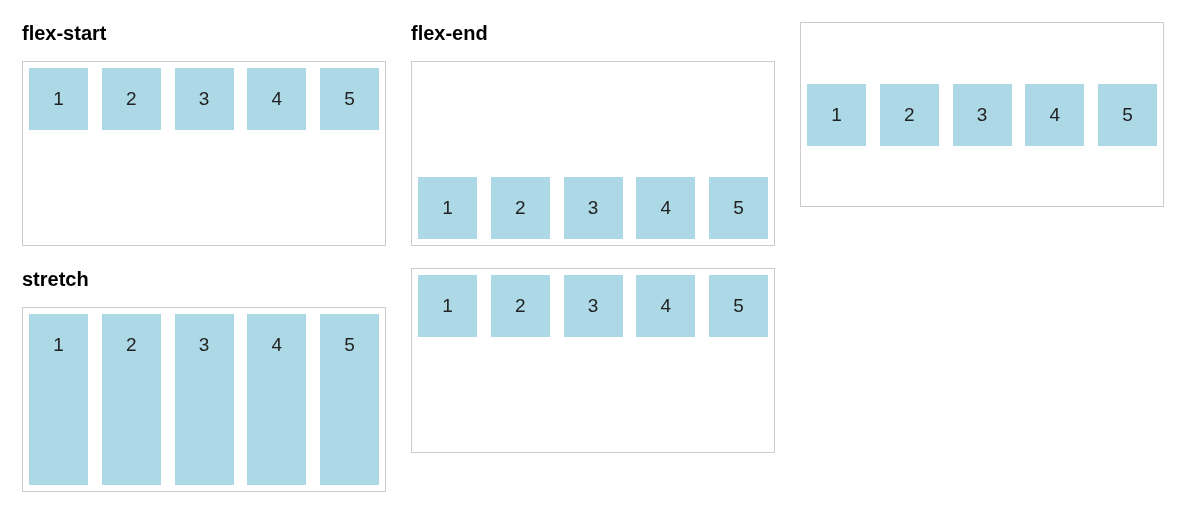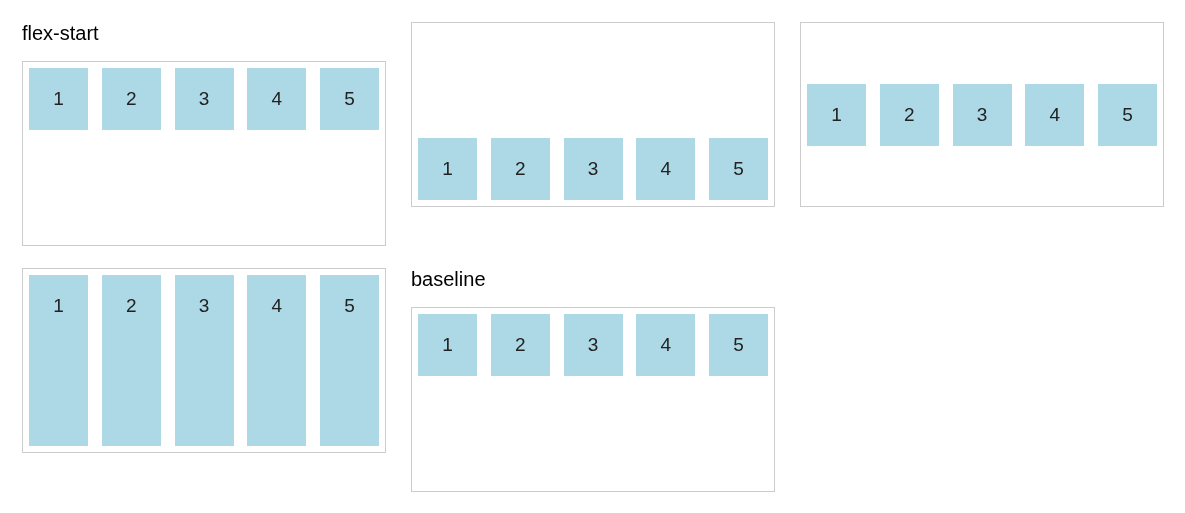--- a/index.html
+++ b/index.html
@@ -20,21 +20,21 @@
     column-gap: 25px;
     align-items: flex-start;
   }
   .panel {
     width: 364px;
     margin-bottom: 22px;
   }
   .panel-title {
     font-size: 20px;
     line-height: 23px;
-    font-weight: 400;
+    font-weight: 700;
     color: #000000;
     margin: 0 0 16px 0;
   }
   .flex-container {
     height: 185px;
     border: 1px solid #cccccc;
     background: #ffffff;
     padding: 6px;
     display: flex;
     flex-direction: row;
@@ -63,20 +63,21 @@
 
   <div class="flex-item">3</div>
 
   <div class="flex-item">4</div>
 
   <div class="flex-item">5</div>
 </div>
   </section>
 
   <section class="panel">
+    <h2 class="panel-title">flex-end</h2>
     <div class="flex-container" style="align-items: flex-end;">
   <div class="flex-item">1</div>
 
   <div class="flex-item">2</div>
 
   <div class="flex-item">3</div>
 
   <div class="flex-item">4</div>
 
   <div class="flex-item">5</div>
@@ -91,35 +92,35 @@
 
   <div class="flex-item">3</div>
 
   <div class="flex-item">4</div>
 
   <div class="flex-item">5</div>
 </div>
   </section>
 
   <section class="panel">
+    <h2 class="panel-title">stretch</h2>
     <div class="flex-container" style="align-items: stretch;">
   <div class="flex-item">1</div>
 
   <div class="flex-item">2</div>
 
   <div class="flex-item">3</div>
 
   <div class="flex-item">4</div>
 
   <div class="flex-item">5</div>
 </div>
   </section>
 
   <section class="panel">
-    <h2 class="panel-title">baseline</h2>
     <div class="flex-container" style="align-items: baseline;">
   <div class="flex-item">1</div>
 
   <div class="flex-item">2</div>
 
   <div class="flex-item">3</div>
 
   <div class="flex-item">4</div>
 
   <div class="flex-item">5</div>

